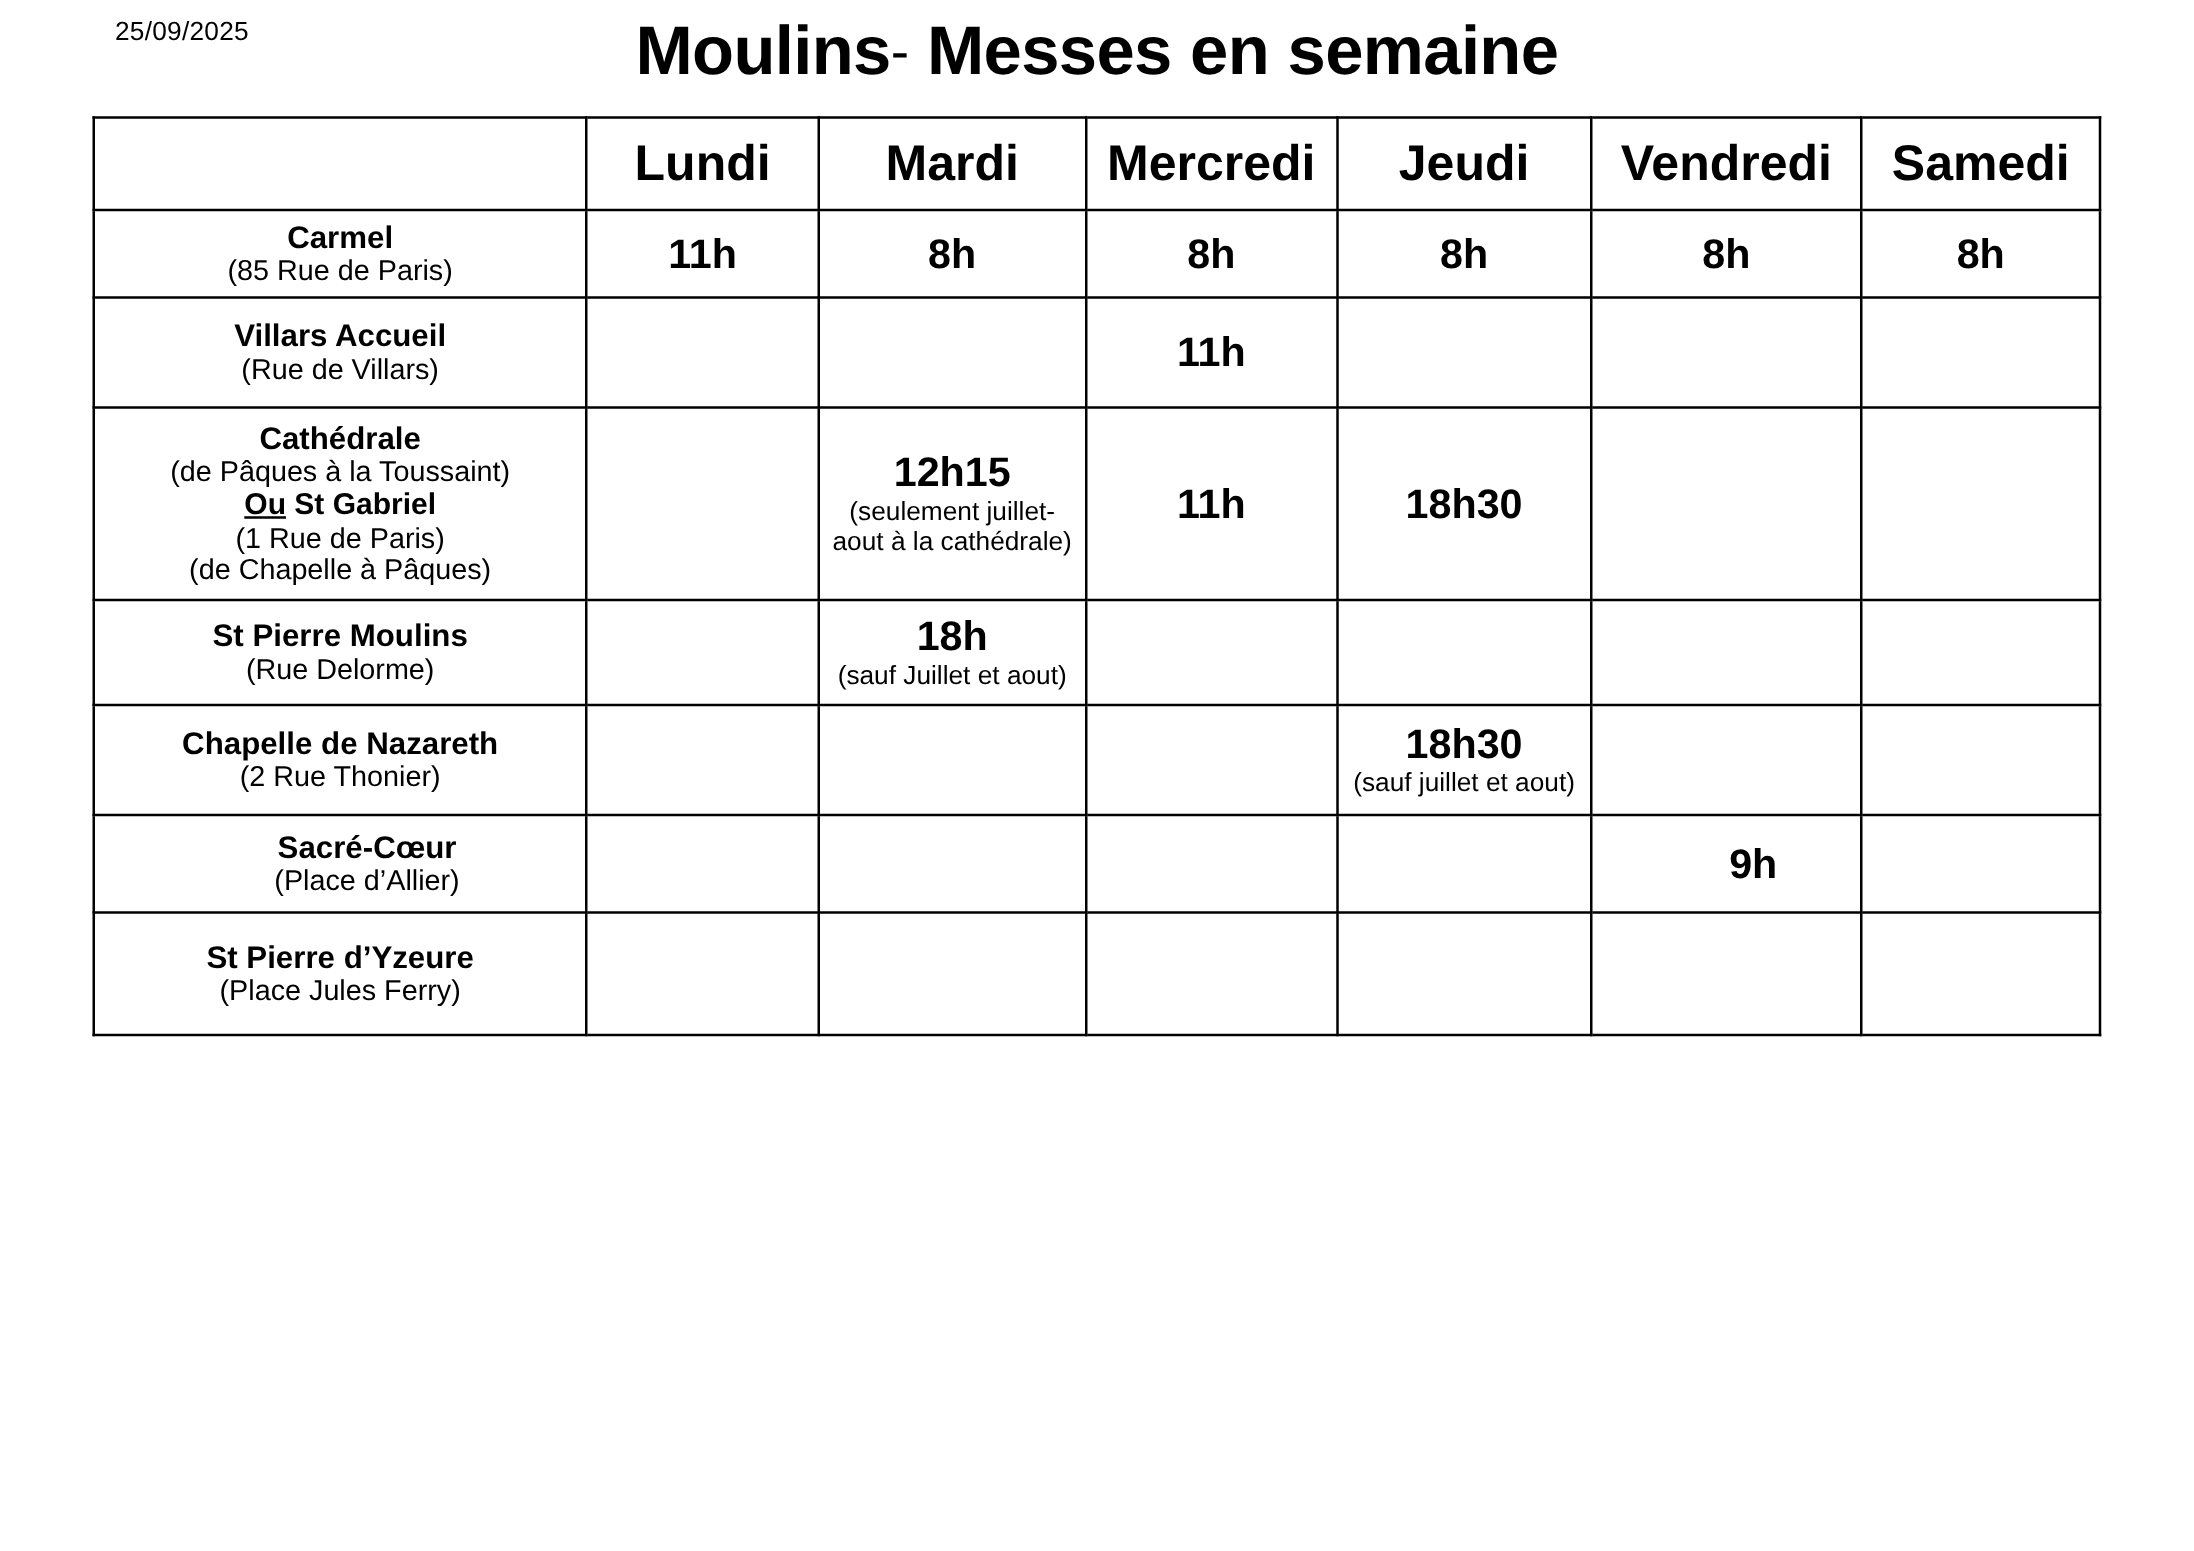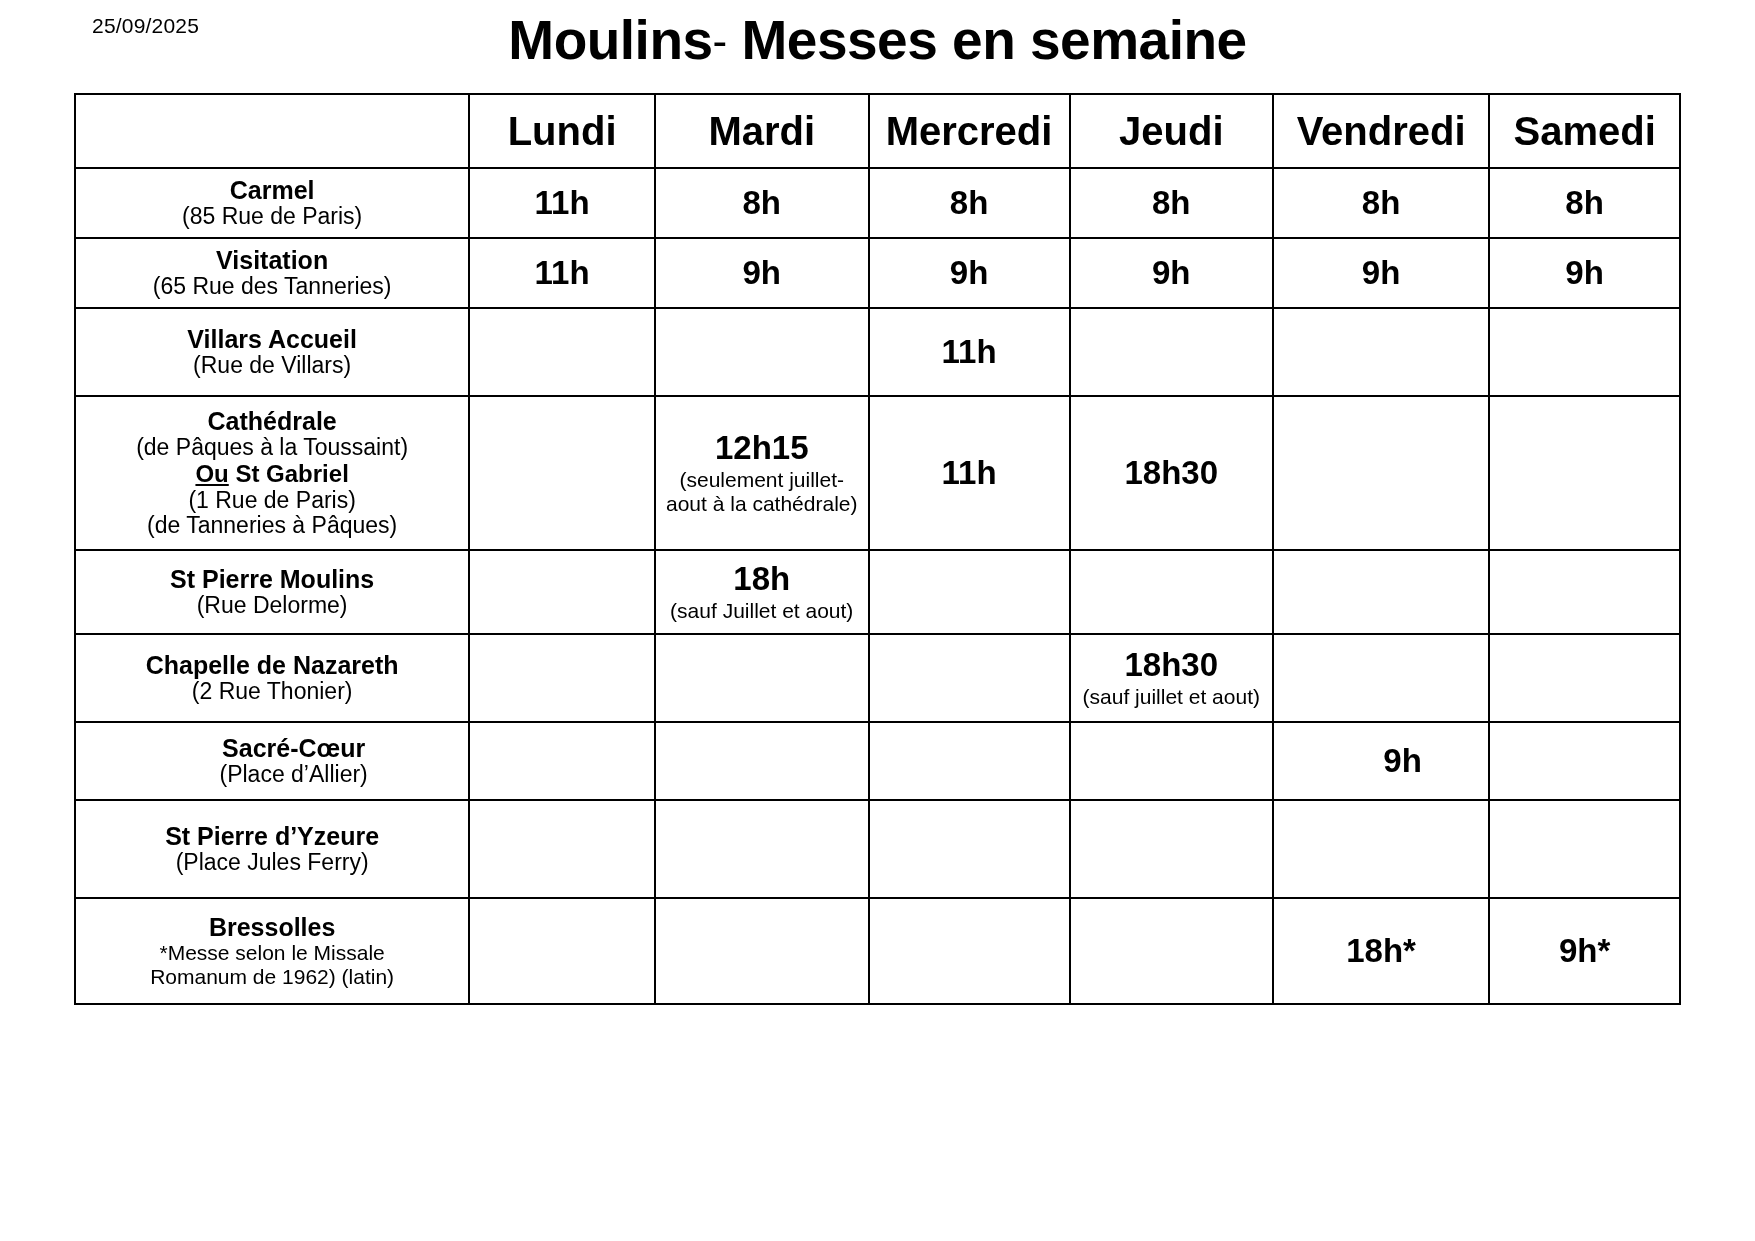--- a/index.html
+++ b/index.html
@@ -160,53 +160,41 @@
           <span class="addr">(85 Rue de Paris)</span>
         </td>
         <td class="time">11h</td>
         <td class="time">8h</td>
         <td class="time">8h</td>
         <td class="time">8h</td>
         <td class="time">8h</td>
         <td class="time">8h</td>
       </tr>
 
-      <tr class="r-visitation">
-        <td class="place">
-          <span class="name">Visitation</span>
-          <span class="addr">(65 Rue des Tanneries)</span>
-        </td>
-        <td class="time">11h</td>
-        <td class="time">9h</td>
-        <td class="time">9h</td>
-        <td class="time">9h</td>
-        <td class="time">9h</td>
-        <td class="time">9h</td>
-      </tr>
 
       <tr class="r-villars">
         <td class="place">
           <span class="name">Villars Accueil</span>
           <span class="addr">(Rue de Villars)</span>
         </td>
         <td class="time"></td>
         <td class="time"></td>
         <td class="time">11h</td>
         <td class="time"></td>
         <td class="time"></td>
         <td class="time"></td>
       </tr>
 
       <tr class="r-cathedrale">
         <td class="place">
           <span class="name">Cathédrale</span>
           <span class="addr">(de Pâques à la Toussaint)</span>
           <span class="name sm"><span class="u">Ou</span><span> St Gabriel</span></span>
           <span class="addr">(1 Rue de Paris)</span>
-          <span class="addr">(de Tanneries à Pâques)</span>
+          <span class="addr">(de Chapelle à Pâques)</span>
         </td>
         <td class="time"></td>
         <td class="time">
           <span>12h15</span>
           <span class="note">(seulement juillet-aout à la cathédrale)</span>
         </td>
         <td class="time">11h</td>
         <td class="time">18h30</td>
         <td class="time"></td>
         <td class="time"></td>
@@ -263,30 +251,17 @@
           <span class="addr">(Place Jules Ferry)</span>
         </td>
         <td class="time"></td>
         <td class="time"></td>
         <td class="time"></td>
         <td class="time"></td>
         <td class="time"></td>
         <td class="time"></td>
       </tr>
 
-      <tr class="r-bressolles">
-        <td class="place">
-          <span class="name">Bressolles</span>
-          <span class="addr small">*Messe selon le Missale</span>
-          <span class="addr small">Romanum de 1962) (latin)</span>
-        </td>
-        <td class="time"></td>
-        <td class="time"></td>
-        <td class="time"></td>
-        <td class="time"></td>
-        <td class="time">18h*</td>
-        <td class="time">9h*</td>
-      </tr>
 
     </tbody>
   </table>
 
 </div>
 
 </body></html>

